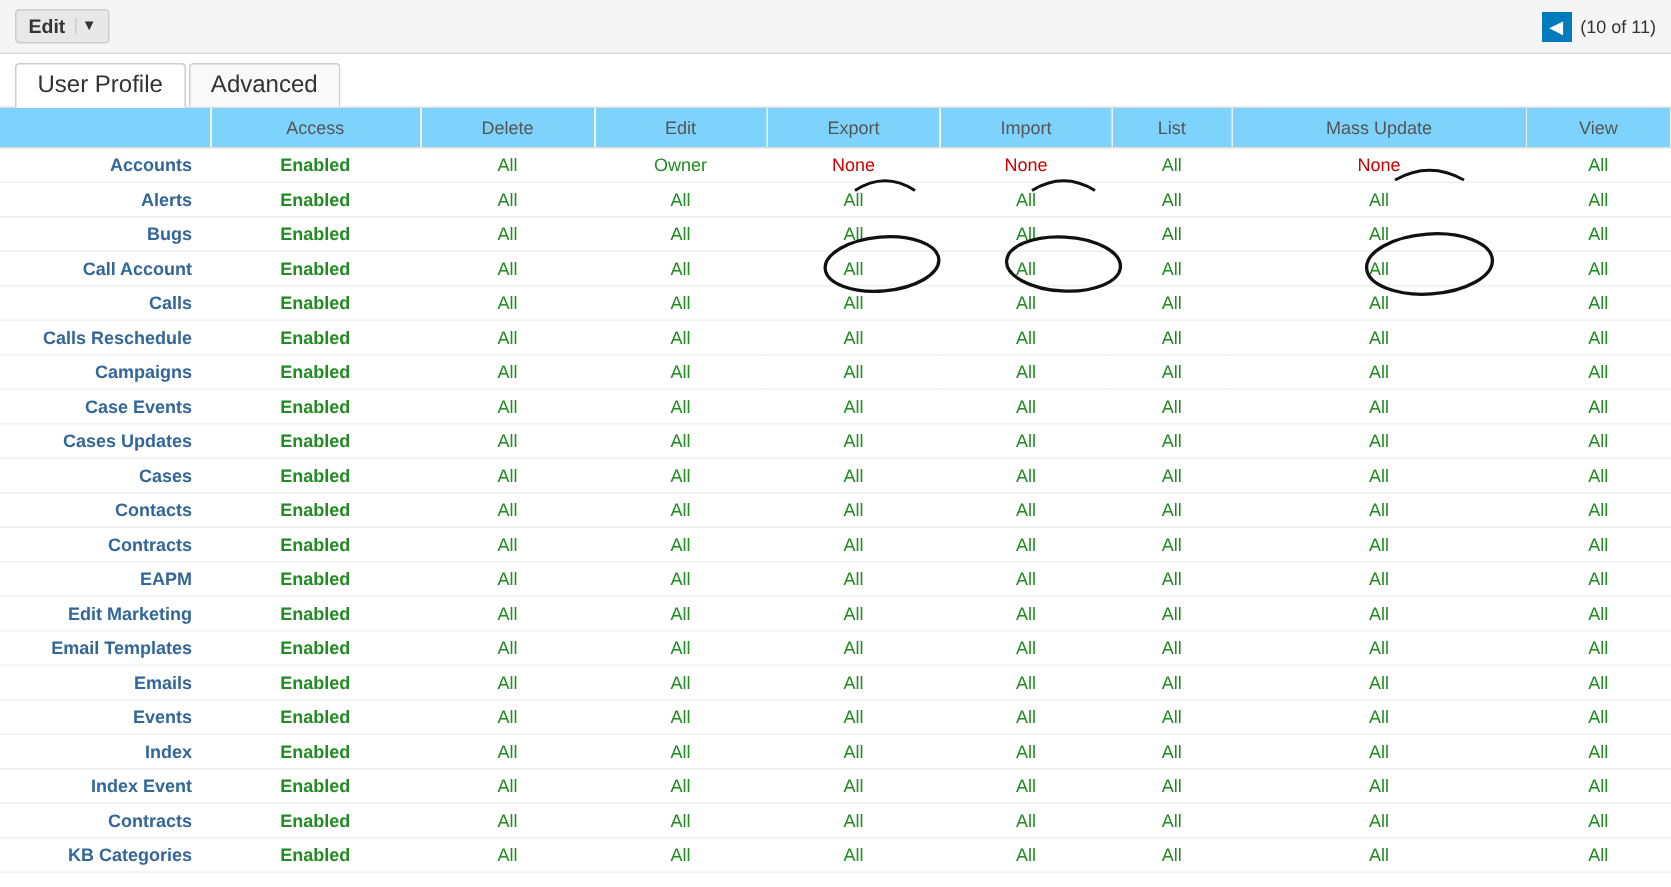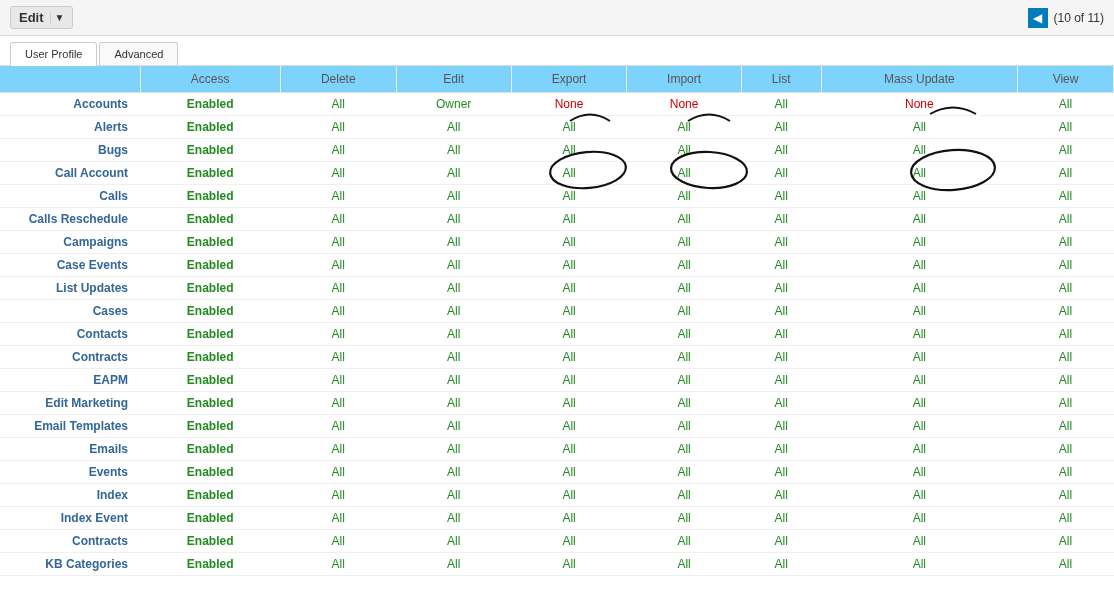--- a/index.html
+++ b/index.html
@@ -62,21 +62,21 @@
       border-bottom: 1px solid #ddd;
       background: #fff;
       gap: 2px;
     }
     .tab {
       padding: 5px 14px;
       border: 1px solid #ccc;
       border-bottom: none;
       background: #f9f9f9;
       cursor: pointer;
-      font-size: 11px;
+      font-size: 16px;
       color: #333;
       border-radius: 3px 3px 0 0;
     }
     .tab.active {
       background: #fff;
       border-bottom: 1px solid #fff;
       margin-bottom: -1px;
       z-index: 1;
     }
 
@@ -244,21 +244,21 @@
           <td class="val-enabled">Enabled</td>
           <td class="val-all">All</td>
           <td class="val-all">All</td>
           <td class="val-all">All</td>
           <td class="val-all">All</td>
           <td class="val-all">All</td>
           <td class="val-all">All</td>
           <td class="val-all">All</td>
         </tr>
         <tr>
-          <td>List Updates</td>
+          <td>Cases Updates</td>
           <td class="val-enabled">Enabled</td>
           <td class="val-all">All</td>
           <td class="val-all">All</td>
           <td class="val-all">All</td>
           <td class="val-all">All</td>
           <td class="val-all">All</td>
           <td class="val-all">All</td>
           <td class="val-all">All</td>
         </tr>
         <tr>

